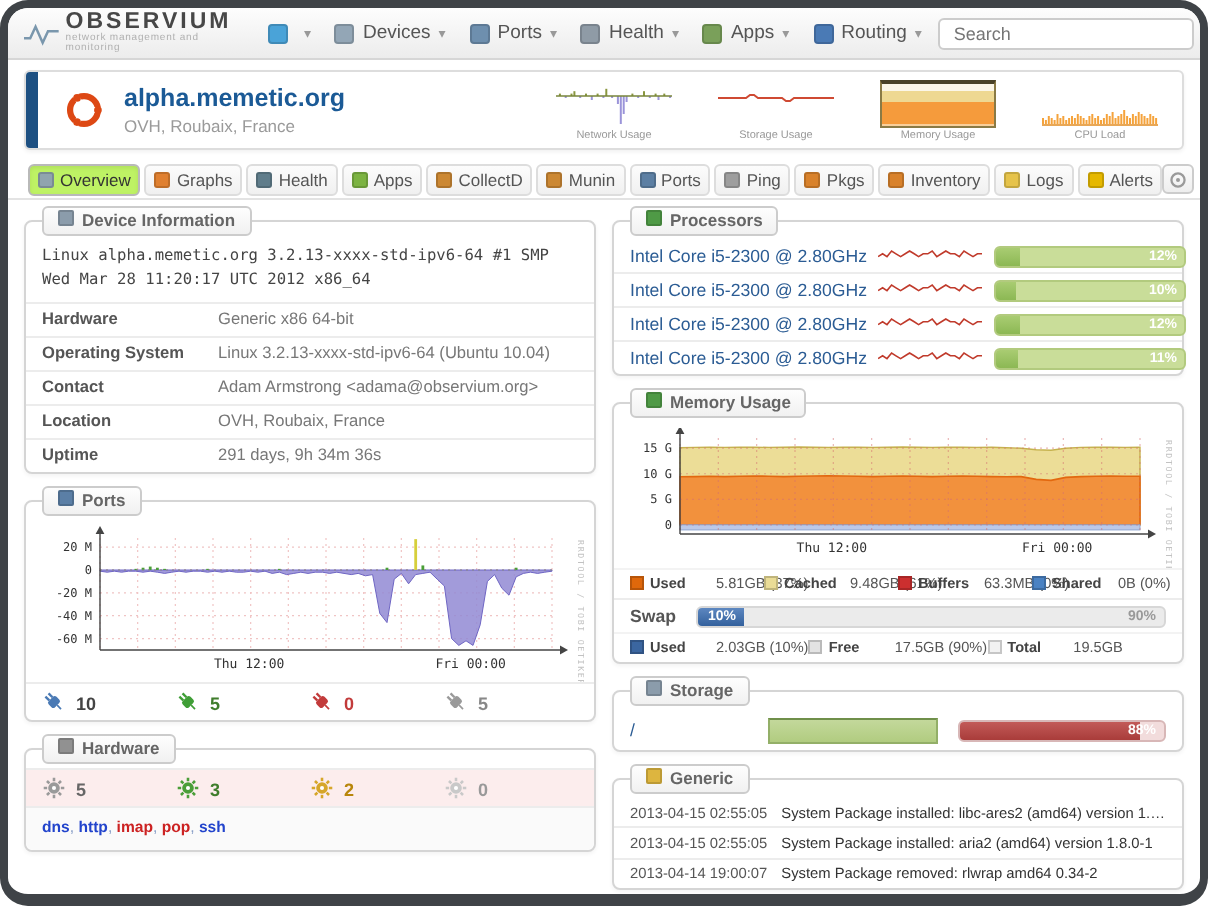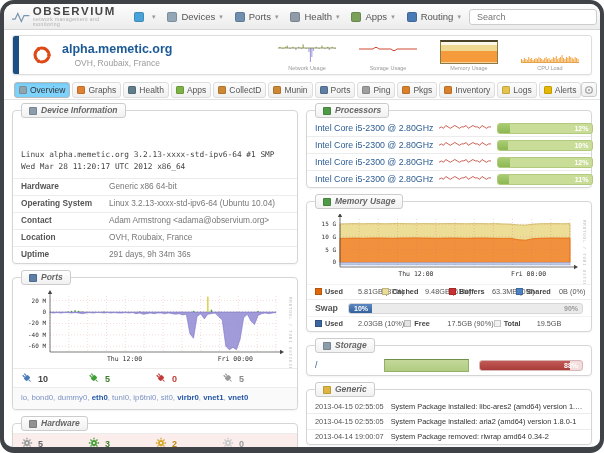--- a/index.html
+++ b/index.html
@@ -16,49 +16,49 @@
   .menu-item{display:flex;align-items:center;gap:4px;padding:3px 6px;font-size:9.5px;color:#555;border-radius:3px;cursor:pointer;}
   .mi{width:10px;height:10px;border-radius:2px;border:1px solid rgba(0,0,0,.15);}
   .caret{font-family:"DejaVu Sans",sans-serif;font-size:7px;color:#999;}
   .search{margin-left:auto;width:128px;height:16px;border:1px solid #ccc;border-radius:3px;font-size:9px;padding:0 7px;color:#555;background:#fff;outline:none;}
   .account{display:flex;align-items:center;gap:3px;padding:2px 5px;cursor:pointer;}
 
   
   .dev-header{margin:5px 8px 4px;height:40px;border:1px solid #ddd;border-radius:3px;display:flex;align-items:center;background:#fff;box-shadow:0 1px 2px rgba(0,0,0,.06);overflow:hidden;}
   .status-strip{width:6px;align-self:stretch;background:#1d5082;}
   .ubuntu{margin:0 9px 0 12px;flex:none;}
-  .dev-title{display:flex;flex-direction:column;justify-content:center;line-height:1.25;align-items:center;}
+  .dev-title{display:flex;flex-direction:column;justify-content:center;line-height:1.25;}
   .hostname{color:#1b5a96;font-size:12.5px;font-weight:bold;text-decoration:none;cursor:pointer;}
   .location{color:#9a9a9a;font-size:8.5px;}
   .header-graphs{margin-left:auto;display:flex;gap:23px;padding-right:12px;align-items:flex-end;}
   .hgraph{display:flex;flex-direction:column;align-items:center;cursor:pointer;}
   .hgraph-plot{width:58px;height:24px;}
   .hgraph-label{font-size:5.5px;color:#999;margin-top:1px;white-space:nowrap;}
 
   
   .tabbar{display:flex;align-items:center;padding:1px 10px 0;height:21px;border-bottom:1px solid #e3e3e3;}
   .tabs{display:flex;gap:2px;align-items:center;}
   .tab{display:flex;align-items:center;gap:3px;padding:2px 4px;font-size:8.5px;color:#555;border:1px solid #ddd;border-radius:3px;background:linear-gradient(#fcfcfc,#f0f0f0);cursor:pointer;white-space:nowrap;}
-  .tab.active{background:#7dd3fc;border-color:#b9b9b9;box-shadow:inset 0 1px 2px rgba(0,0,0,.08);color:#333;}
+  .tab.active{background:#bef264;border-color:#b9b9b9;box-shadow:inset 0 1px 2px rgba(0,0,0,.08);color:#333;}
   .ti{width:8px;height:8px;border-radius:1.5px;border:1px solid rgba(0,0,0,.15);}
   .tab-tools{margin-left:auto;display:flex;gap:3px;}
   .tool-btn{width:16px;height:15px;border:1px solid #ccc;border-radius:3px;background:linear-gradient(#fcfcfc,#eee);padding:0;display:flex;align-items:center;justify-content:center;cursor:pointer;}
 
   
   .content{display:flex;gap:8px;padding:10px 8px 0;}
   .col{flex:1;min-width:0;}
   .panel{position:relative;border:1px solid #d5d5d5;border-radius:4px;background:#fff;margin-bottom:13px;box-shadow:0 1px 2px rgba(0,0,0,.05);}
-  .chip{position:absolute;top:-8px;left:8px;display:flex;align-items:flex-end;gap:4px;padding:1px 7px 2px;font-size:8.5px;font-weight:bold;color:#666;background:linear-gradient(#fefefe,#f1f1f1);border:1px solid #ccc;border-radius:3px;z-index:2;font-style:italic;}
+  .chip{position:absolute;top:-8px;left:8px;display:flex;align-items:flex-start;gap:4px;padding:1px 7px 2px;font-size:8.5px;font-weight:bold;color:#666;background:linear-gradient(#fefefe,#f1f1f1);border:1px solid #ccc;border-radius:3px;z-index:2;}
   .ci{width:8px;height:8px;border-radius:1px;border:1px solid rgba(0,0,0,.15);}
   .ci-device{background:#8b9cab;} .ci-ports{background:#5b7fa6;} .ci-services{background:#919191;}
   .ci-proc{background:#4f9a46;} .ci-mem{background:#4f9a46;} .ci-storage{background:#8b9cab;} .ci-events{background:#ddb53f;}
   .panel-body{padding-top:9px;}
 
   
-  .dev-desc{font-family:"DejaVu Sans Mono",monospace;font-size:7.8px;color:#444;padding:2px 8px 5px;line-height:1.55;margin-top:27px;}
+  .dev-desc{font-family:"DejaVu Sans Mono",monospace;font-size:7.8px;color:#444;padding:2px 8px 5px;line-height:1.55;}
   .info-row{display:flex;font-size:8.3px;padding:3px 8px;border-top:1px solid #ececec;line-height:1.2;}
   .info-label{width:88px;flex:none;font-weight:bold;color:#555;}
   .info-value{color:#777;flex:1;}
 
   
   .graph-wrap{padding:3px 0 0 2px;text-align:center;}
   .graph-wrap svg{display:block;margin:0 auto;}
   .counts-row{display:flex;border-top:1px solid #ececec;padding:3px 8px;align-items:center;}
   .counts-row.pink{background:#fceded;}
   .count-cell{flex:1;display:flex;align-items:flex-end;gap:5px;font-size:9px;font-weight:bold;}
@@ -518,43 +518,20 @@
                       <rect x="5" y="1.2" width="1.4" height="3.2"></rect>
                       <rect x="7.6" y="1.2" width="1.4" height="3.2"></rect>
                       <rect x="3.8" y="4.4" width="6.4" height="5.2" rx="1.5"></rect>
                       <rect x="6.5" y="9.6" width="1" height="3.2"></rect>
                     </g>
                   </svg>
                 </span>
                 <span class="count-num" style="color: rgb(136, 136, 136);">5</span>
               </div>
             </div>
-          <div class="list-row">
-            
-          
-              <span class="p-dim">lo</span>
-            
-              <span class="p-dim">bond0</span>
-            
-              <span class="p-dim">dummy0</span>
-            
-              <span class="p-strong">eth0</span>
-            
-              <span class="p-dim">tunl0</span>
-            
-              <span class="p-dim">ip6tnl0</span>
-            
-              <span class="p-dim">sit0</span>
-            
-              <span class="p-strong">virbr0</span>
-            
-              <span class="p-strong">vnet1</span>
-            
-              <span class="p-strong">vnet0</span>
-            </div>
         </div>
       </section>
 
       <section class="panel">
         <div class="chip">
           <span class="ci ci-services"></span>
           <span>Hardware</span>
         </div>
         <div class="panel-body">
           <div class="counts-row pink">

